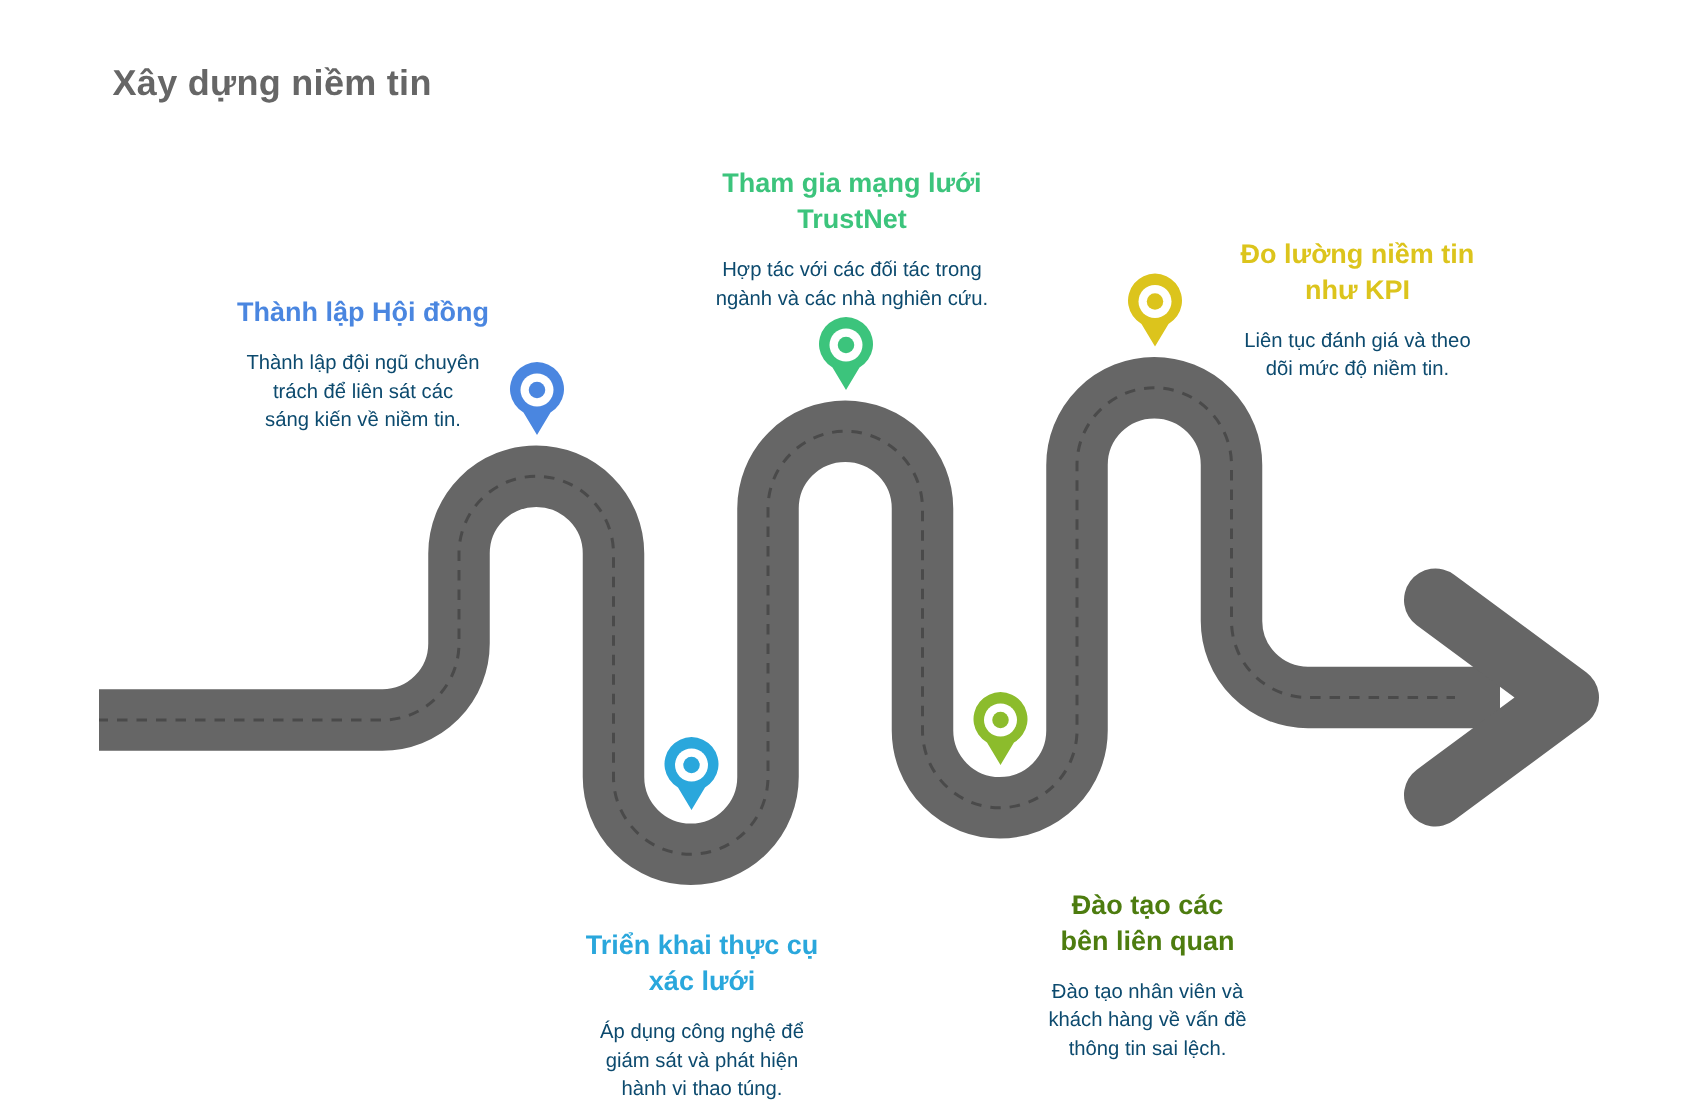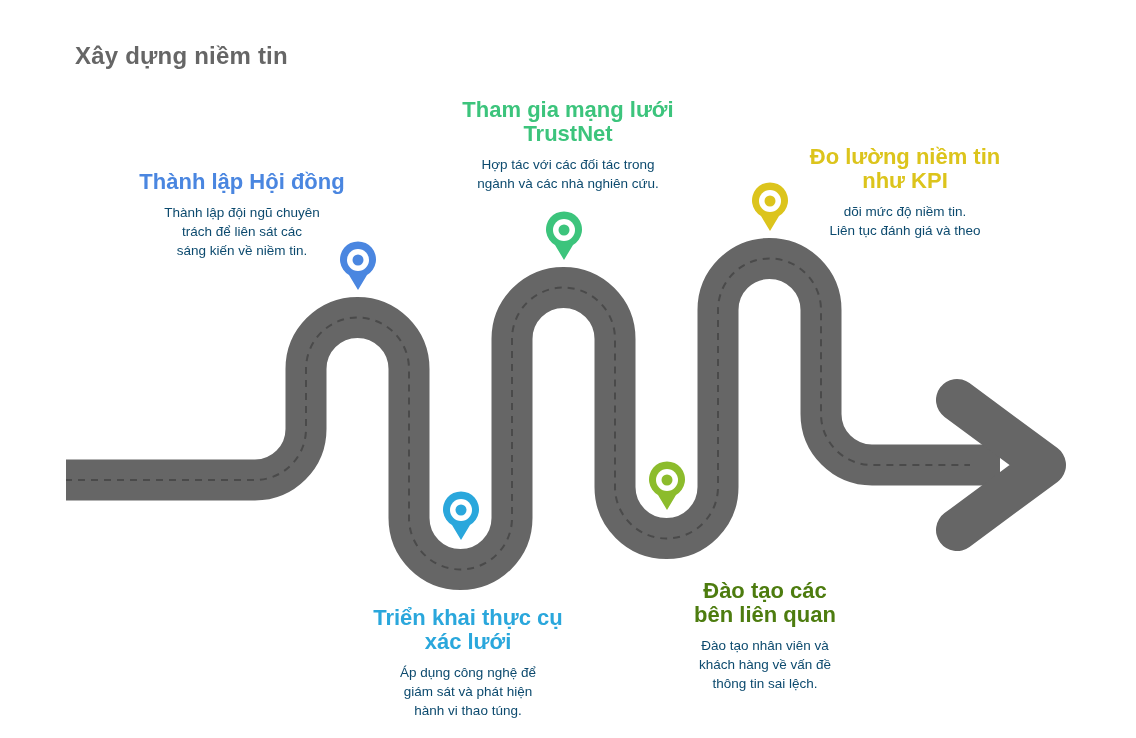--- a/index.html
+++ b/index.html
@@ -1,20 +1,20 @@
 <!DOCTYPE html>
 <html><head>
 <meta charset="utf-8">
 <style>
   html, body { margin:0; padding:0; background:#ffffff; }
   body { width:1136px; height:738px; position:relative; overflow:hidden; font-family:"Liberation Sans", "DejaVu Sans", sans-serif; }
   .title { position:absolute; left:75px; top:42px; font-size:24px; font-weight:bold; color:#666666; letter-spacing:0.2px; margin:0; }
   svg.road { position:absolute; left:0; top:0; }
   .step { position:absolute; text-align:center; }
-  .step .heading { font-size:22px; font-weight:bold; line-height:24px; margin:0; }
+  .step .heading { font-size:18px; font-weight:bold; line-height:24px; margin:12px; }
   .step .desc { font-size:13.5px; color:#0c4a6e; line-height:19px; margin-top:9px; }
   .pin { position:absolute; width:40px; height:52px; }
 </style>
 </head>
 <body>
 
 <h1 class="title">Xây dựng niềm tin</h1>
 
 <svg class="road" width="1136" height="738" viewBox="0 0 1136 738">
 
@@ -45,21 +45,21 @@
   <path d="M20 50 L11 35 A18 18 0 1 1 29 35 Z" fill="#8cbc2c"></path>
   <circle cx="20" cy="20" r="11" fill="#ffffff"></circle>
   <circle cx="20" cy="20" r="5.5" fill="#8cbc2c"></circle>
 </svg>
 <svg class="pin" style="left:750px;top:181px;" viewBox="0 0 40 52">
   <path d="M20 50 L11 35 A18 18 0 1 1 29 35 Z" fill="#dcc41c"></path>
   <circle cx="20" cy="20" r="11" fill="#ffffff"></circle>
   <circle cx="20" cy="20" r="5.5" fill="#dcc41c"></circle>
 </svg>
 
-<div class="step" style="left:132px;top:170px;width:220px;">
+<div class="step" style="left:132px;top:184px;width:220px;">
   <div class="heading" style="color:#4a86e0;">
     <div>Thành lập Hội đồng</div>
   </div>
   <div class="desc">
     <div>Thành lập đội ngũ chuyên</div>
     <div>trách để liên sát các</div>
     <div>sáng kiến về niềm tin.</div>
   </div>
 </div>
 
@@ -97,16 +97,16 @@
     <div>thông tin sai lệch.</div>
   </div>
 </div>
 
 <div class="step" style="left:795px;top:145px;width:220px;text-align:center;">
   <div class="heading" style="color:#dcc41c;">
     <div>Đo lường niềm tin</div>
     <div>như KPI</div>
   </div>
   <div class="desc">
+    <div>Liên tục đánh giá và theo</div>
     <div>dõi mức độ niềm tin.</div>
-    <div>Liên tục đánh giá và theo</div>
   </div>
 </div>
 
 </body></html>

